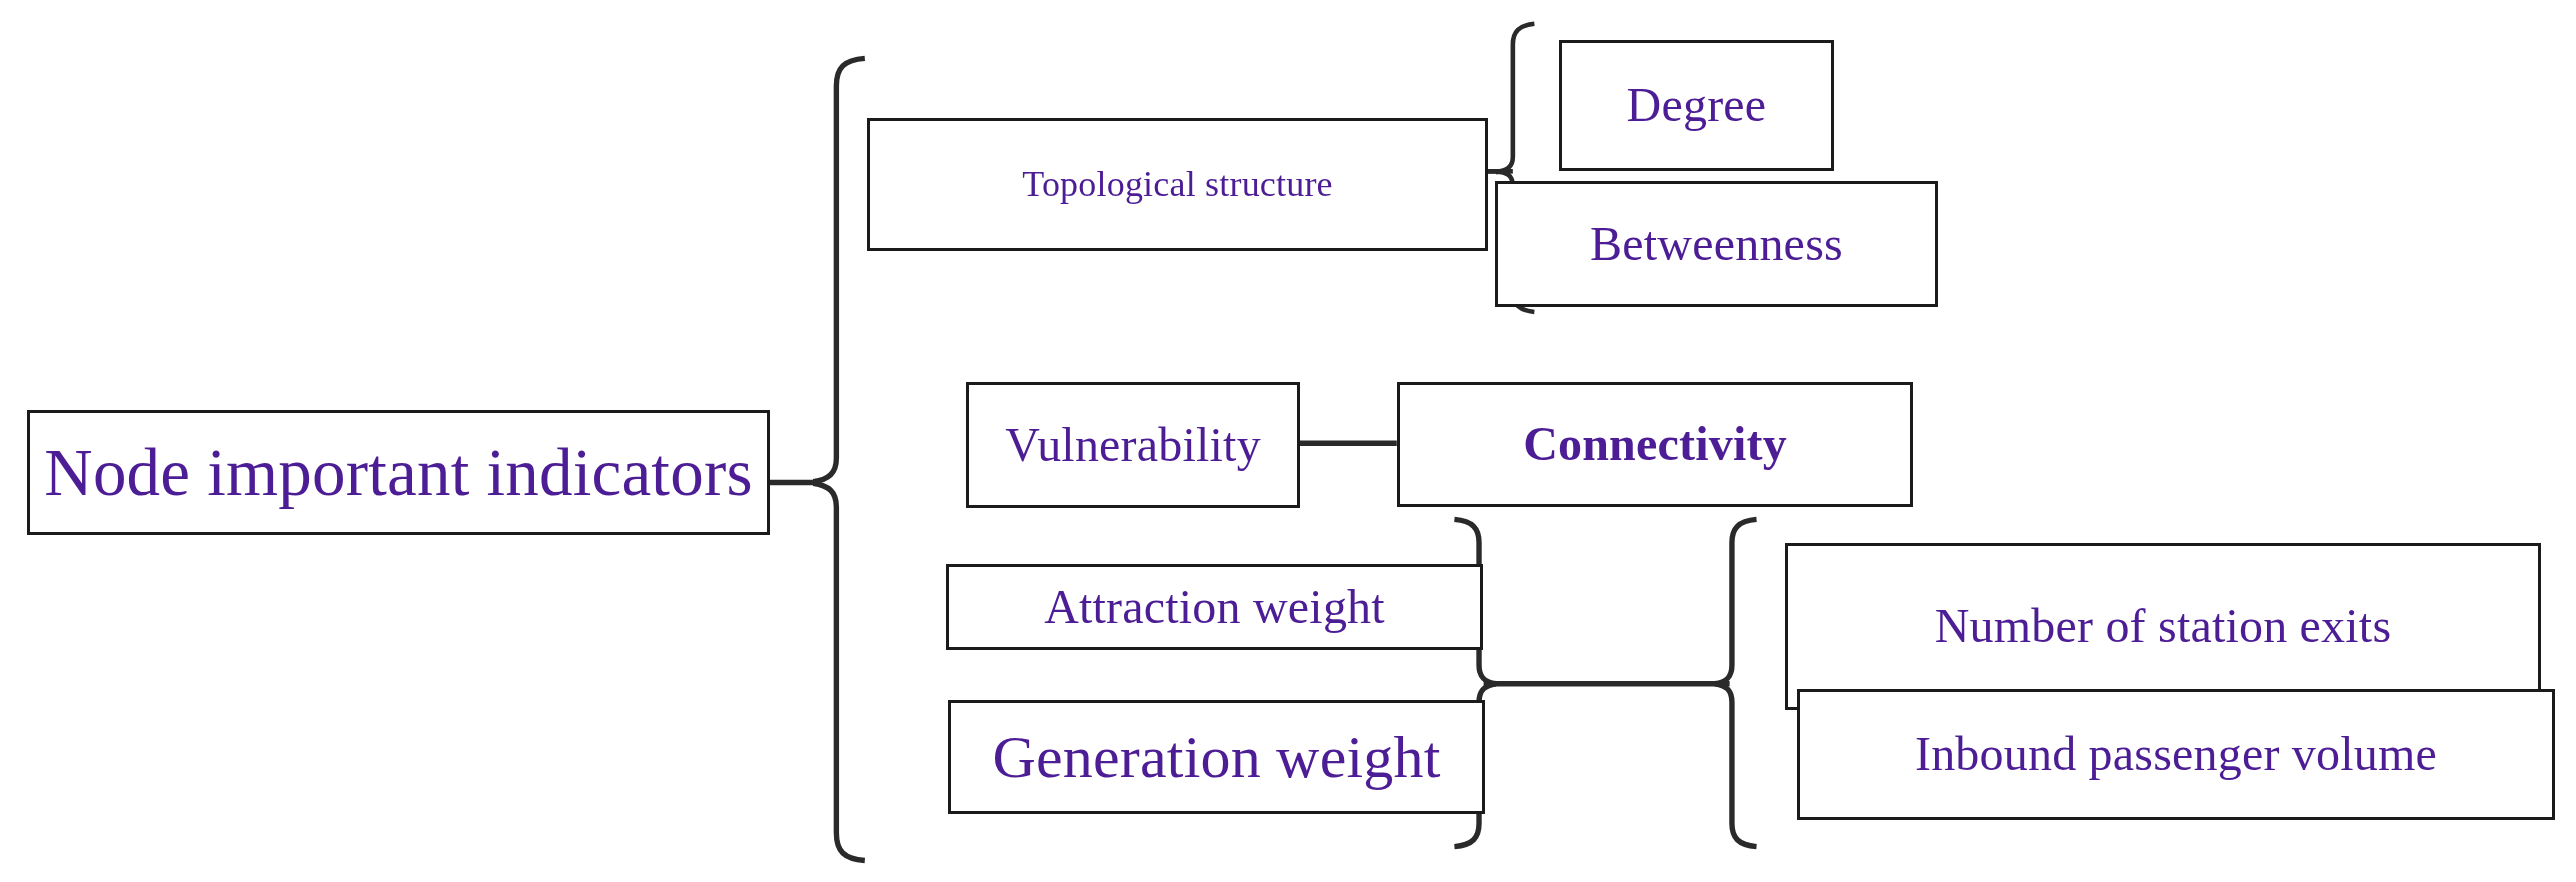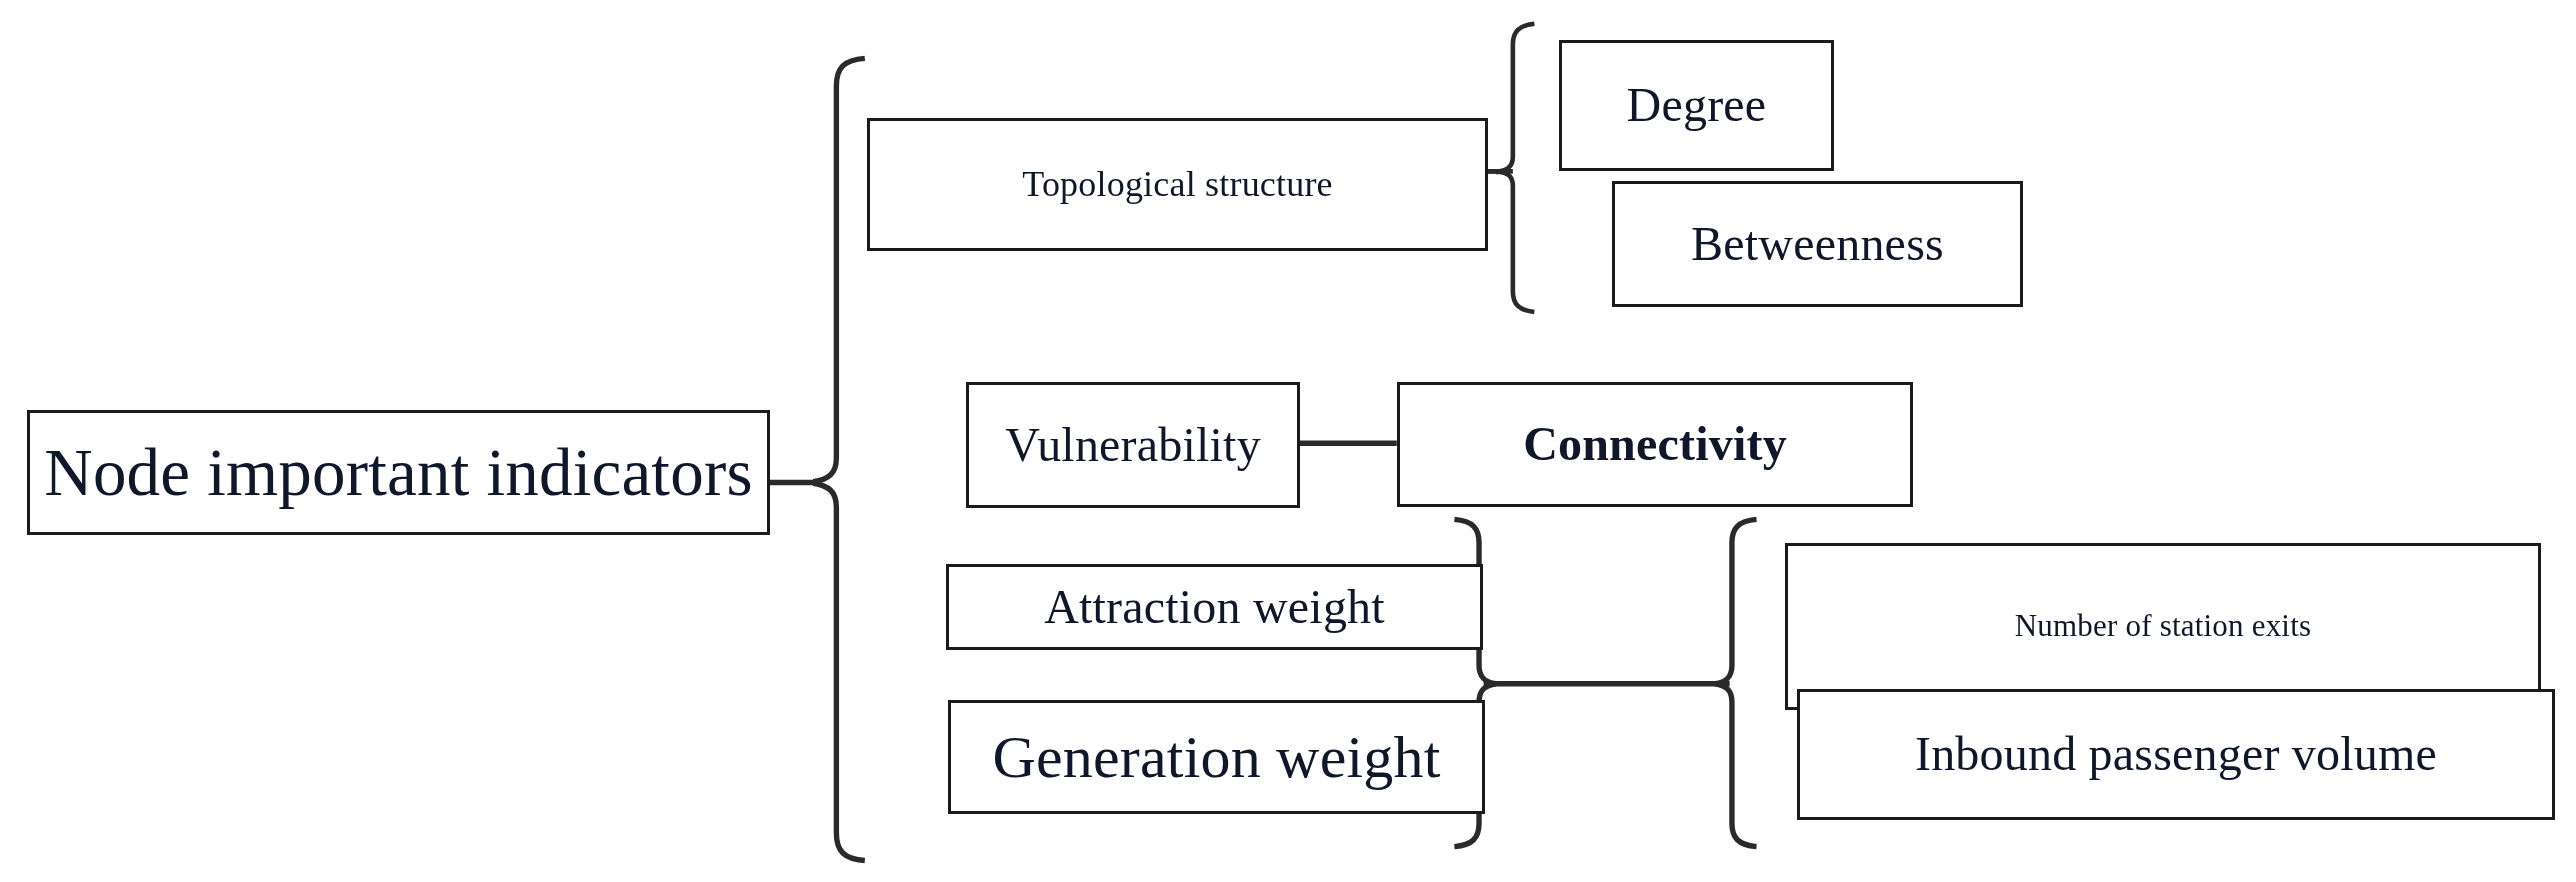--- a/index.html
+++ b/index.html
@@ -13,21 +13,21 @@
   }
   .node{
     position:absolute;
     box-sizing:border-box;
     border:3.1px solid #1b1b1b;
     background:#ffffff;
     display:flex;
     align-items:center;
     justify-content:center;
     text-align:center;
-    color:#0f172a;
+    color:#4c1d95;
     line-height:1.05;
     letter-spacing:0.2px;
     white-space:nowrap;
   }
   .node .lbl{
     display:block;
     padding:0 10.8px;
   }
   svg.links{
     position:absolute;
@@ -108,41 +108,41 @@
   </div>
 
   <div class="node" style="left:867px; top:118px; width:621px; height:133px; font-size:36px;">
     <span class="lbl">Topological structure</span>
   </div>
 
   <div class="node" style="left:1559px; top:40px; width:275px; height:131px; font-size:48px;">
     <span class="lbl">Degree</span>
   </div>
 
-  <div class="node" style="left:1612px; top:181px; width:411px; height:126px; font-size:48px;">
+  <div class="node" style="left:1495px; top:181px; width:443px; height:126px; font-size:48px;">
     <span class="lbl">Betweenness</span>
   </div>
 
   <div class="node" style="left:966px; top:382px; width:334px; height:126px; font-size:48px;">
     <span class="lbl">Vulnerability</span>
   </div>
 
   <div class="node" style="left:1397px; top:382px; width:516px; height:125px; font-size:48px;font-weight:bold;">
     <span class="lbl">Connectivity</span>
   </div>
 
   <div class="node" style="left:946px; top:564px; width:537px; height:86px; font-size:48px;">
     <span class="lbl">Attraction weight</span>
   </div>
 
   <div class="node" style="left:948px; top:700px; width:537px; height:114px; font-size:60px;">
     <span class="lbl">Generation weight</span>
   </div>
 
-  <div class="node" style="left:1785px; top:543px; width:756px; height:167px; font-size:31px;">
+  <div class="node" style="left:1785px; top:543px; width:756px; height:167px; font-size:48px;">
     <span class="lbl">Number of station exits</span>
   </div>
 
   <div class="node" style="left:1797px; top:689px; width:758px; height:131px; font-size:48px;align-items:center;">
     <span class="lbl">Inbound passenger volume</span>
   </div>
 
 </div>
 
 

